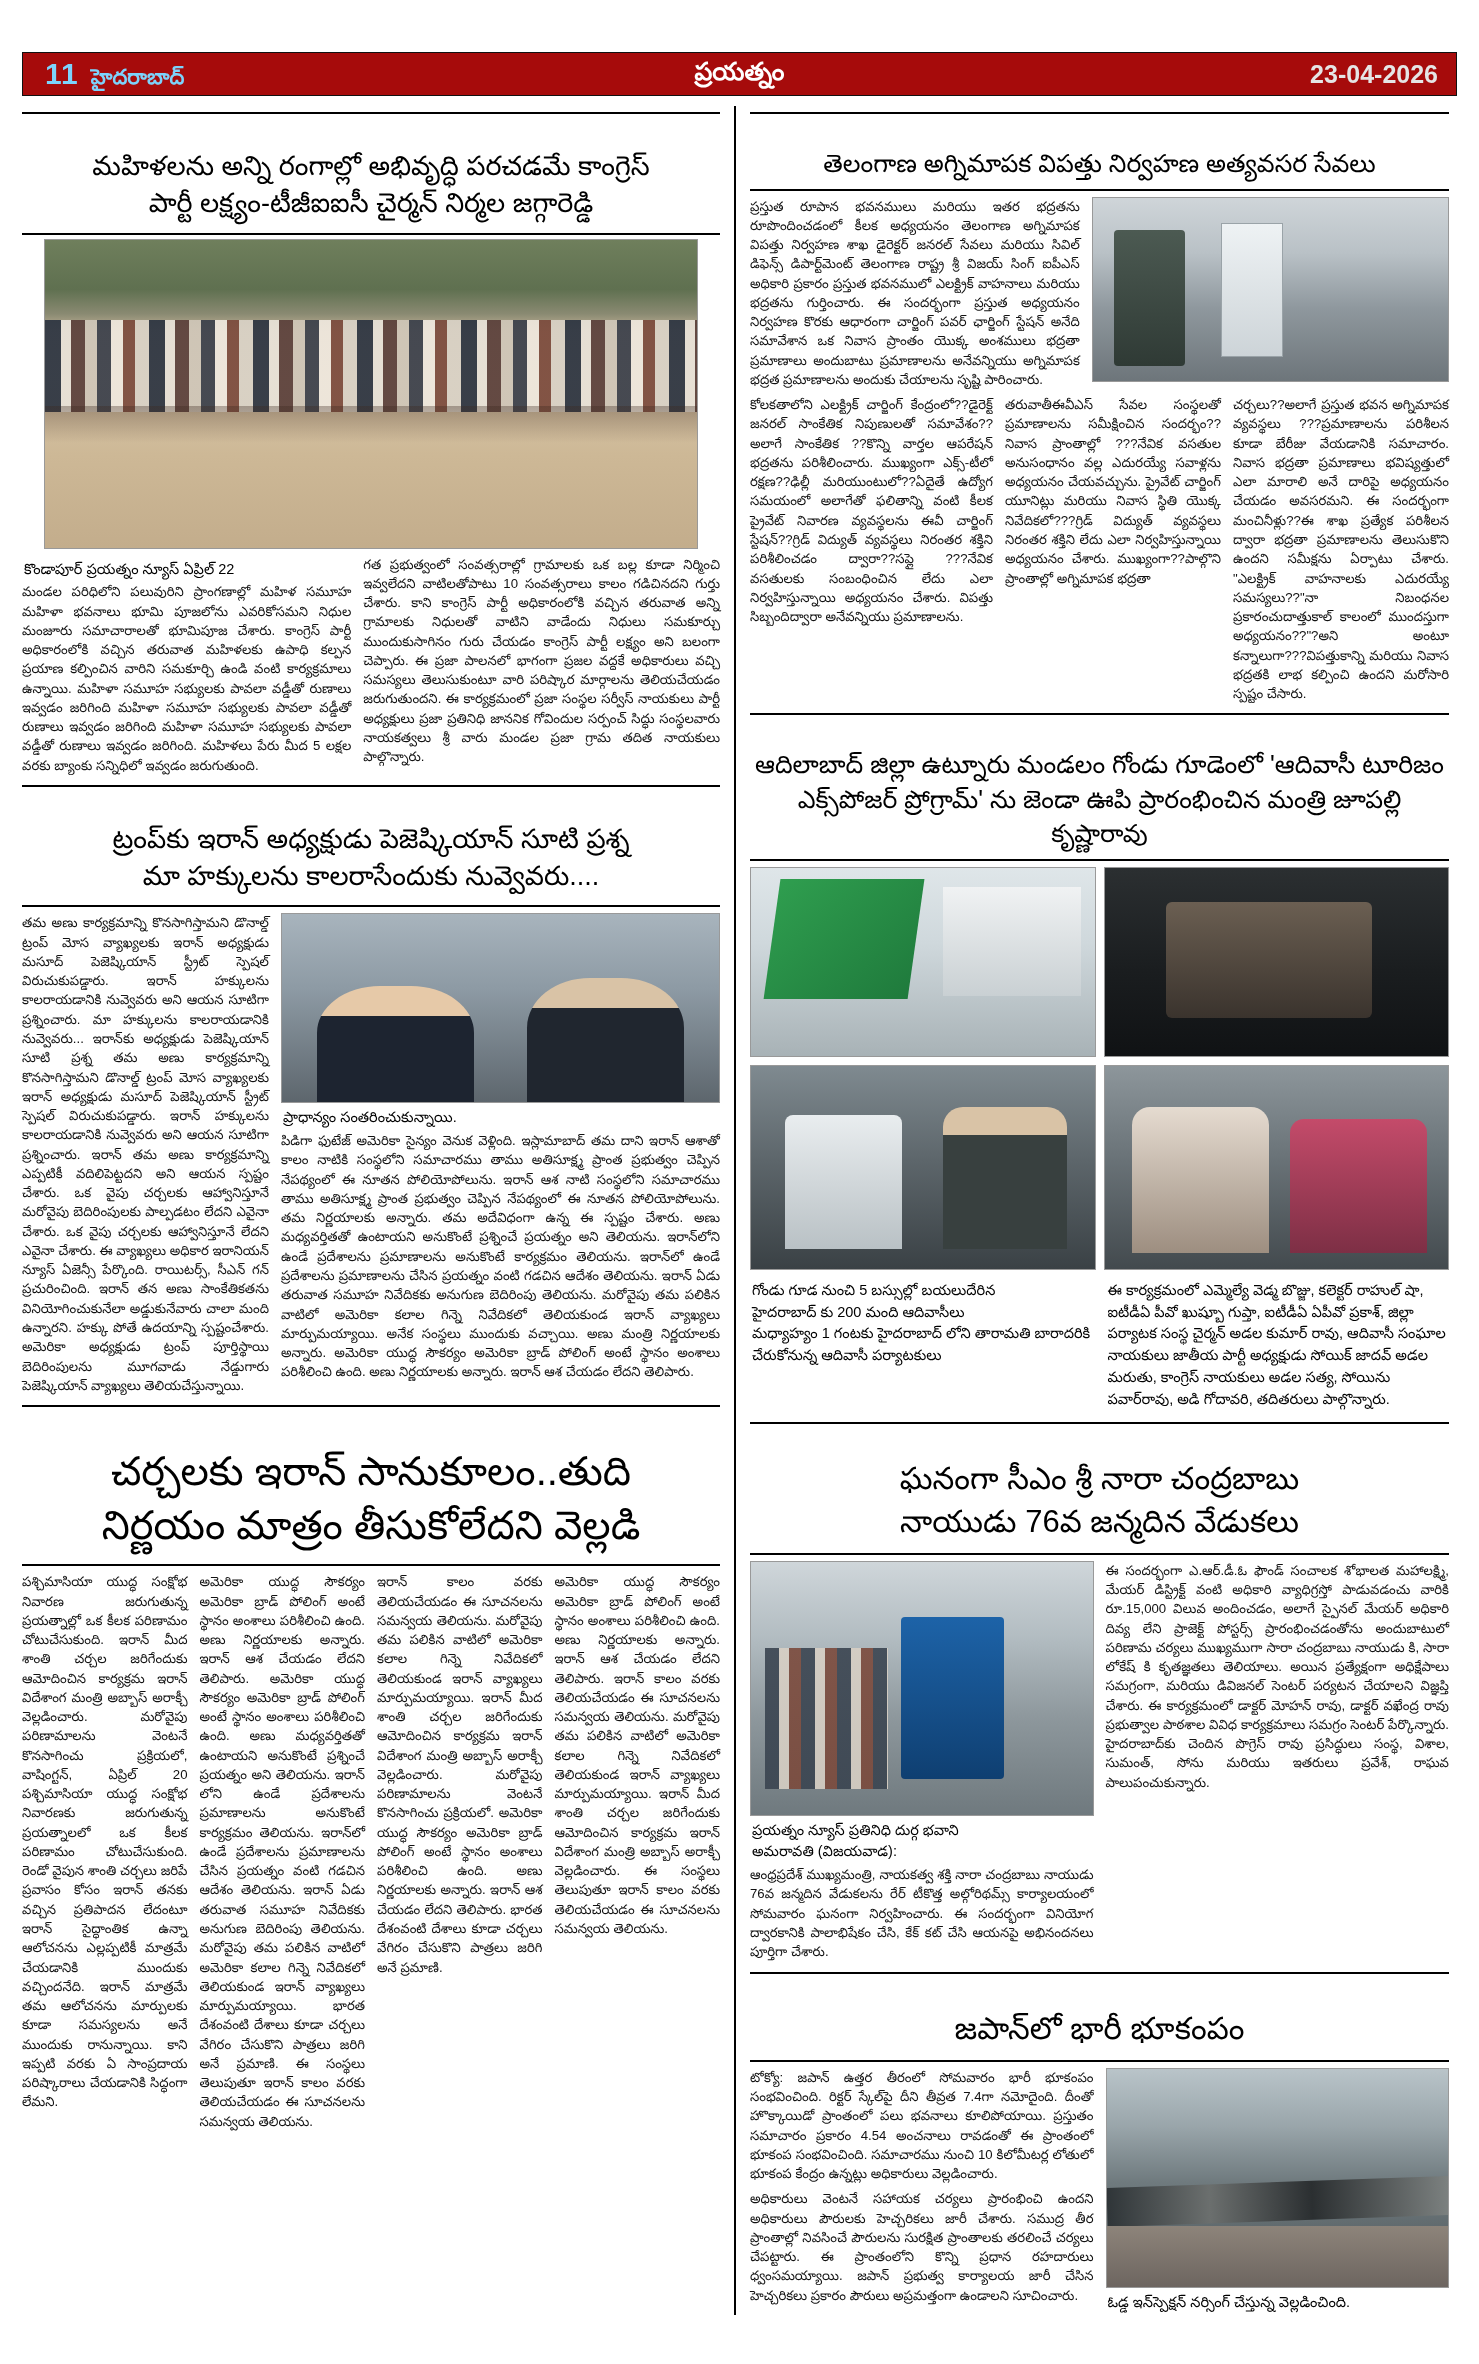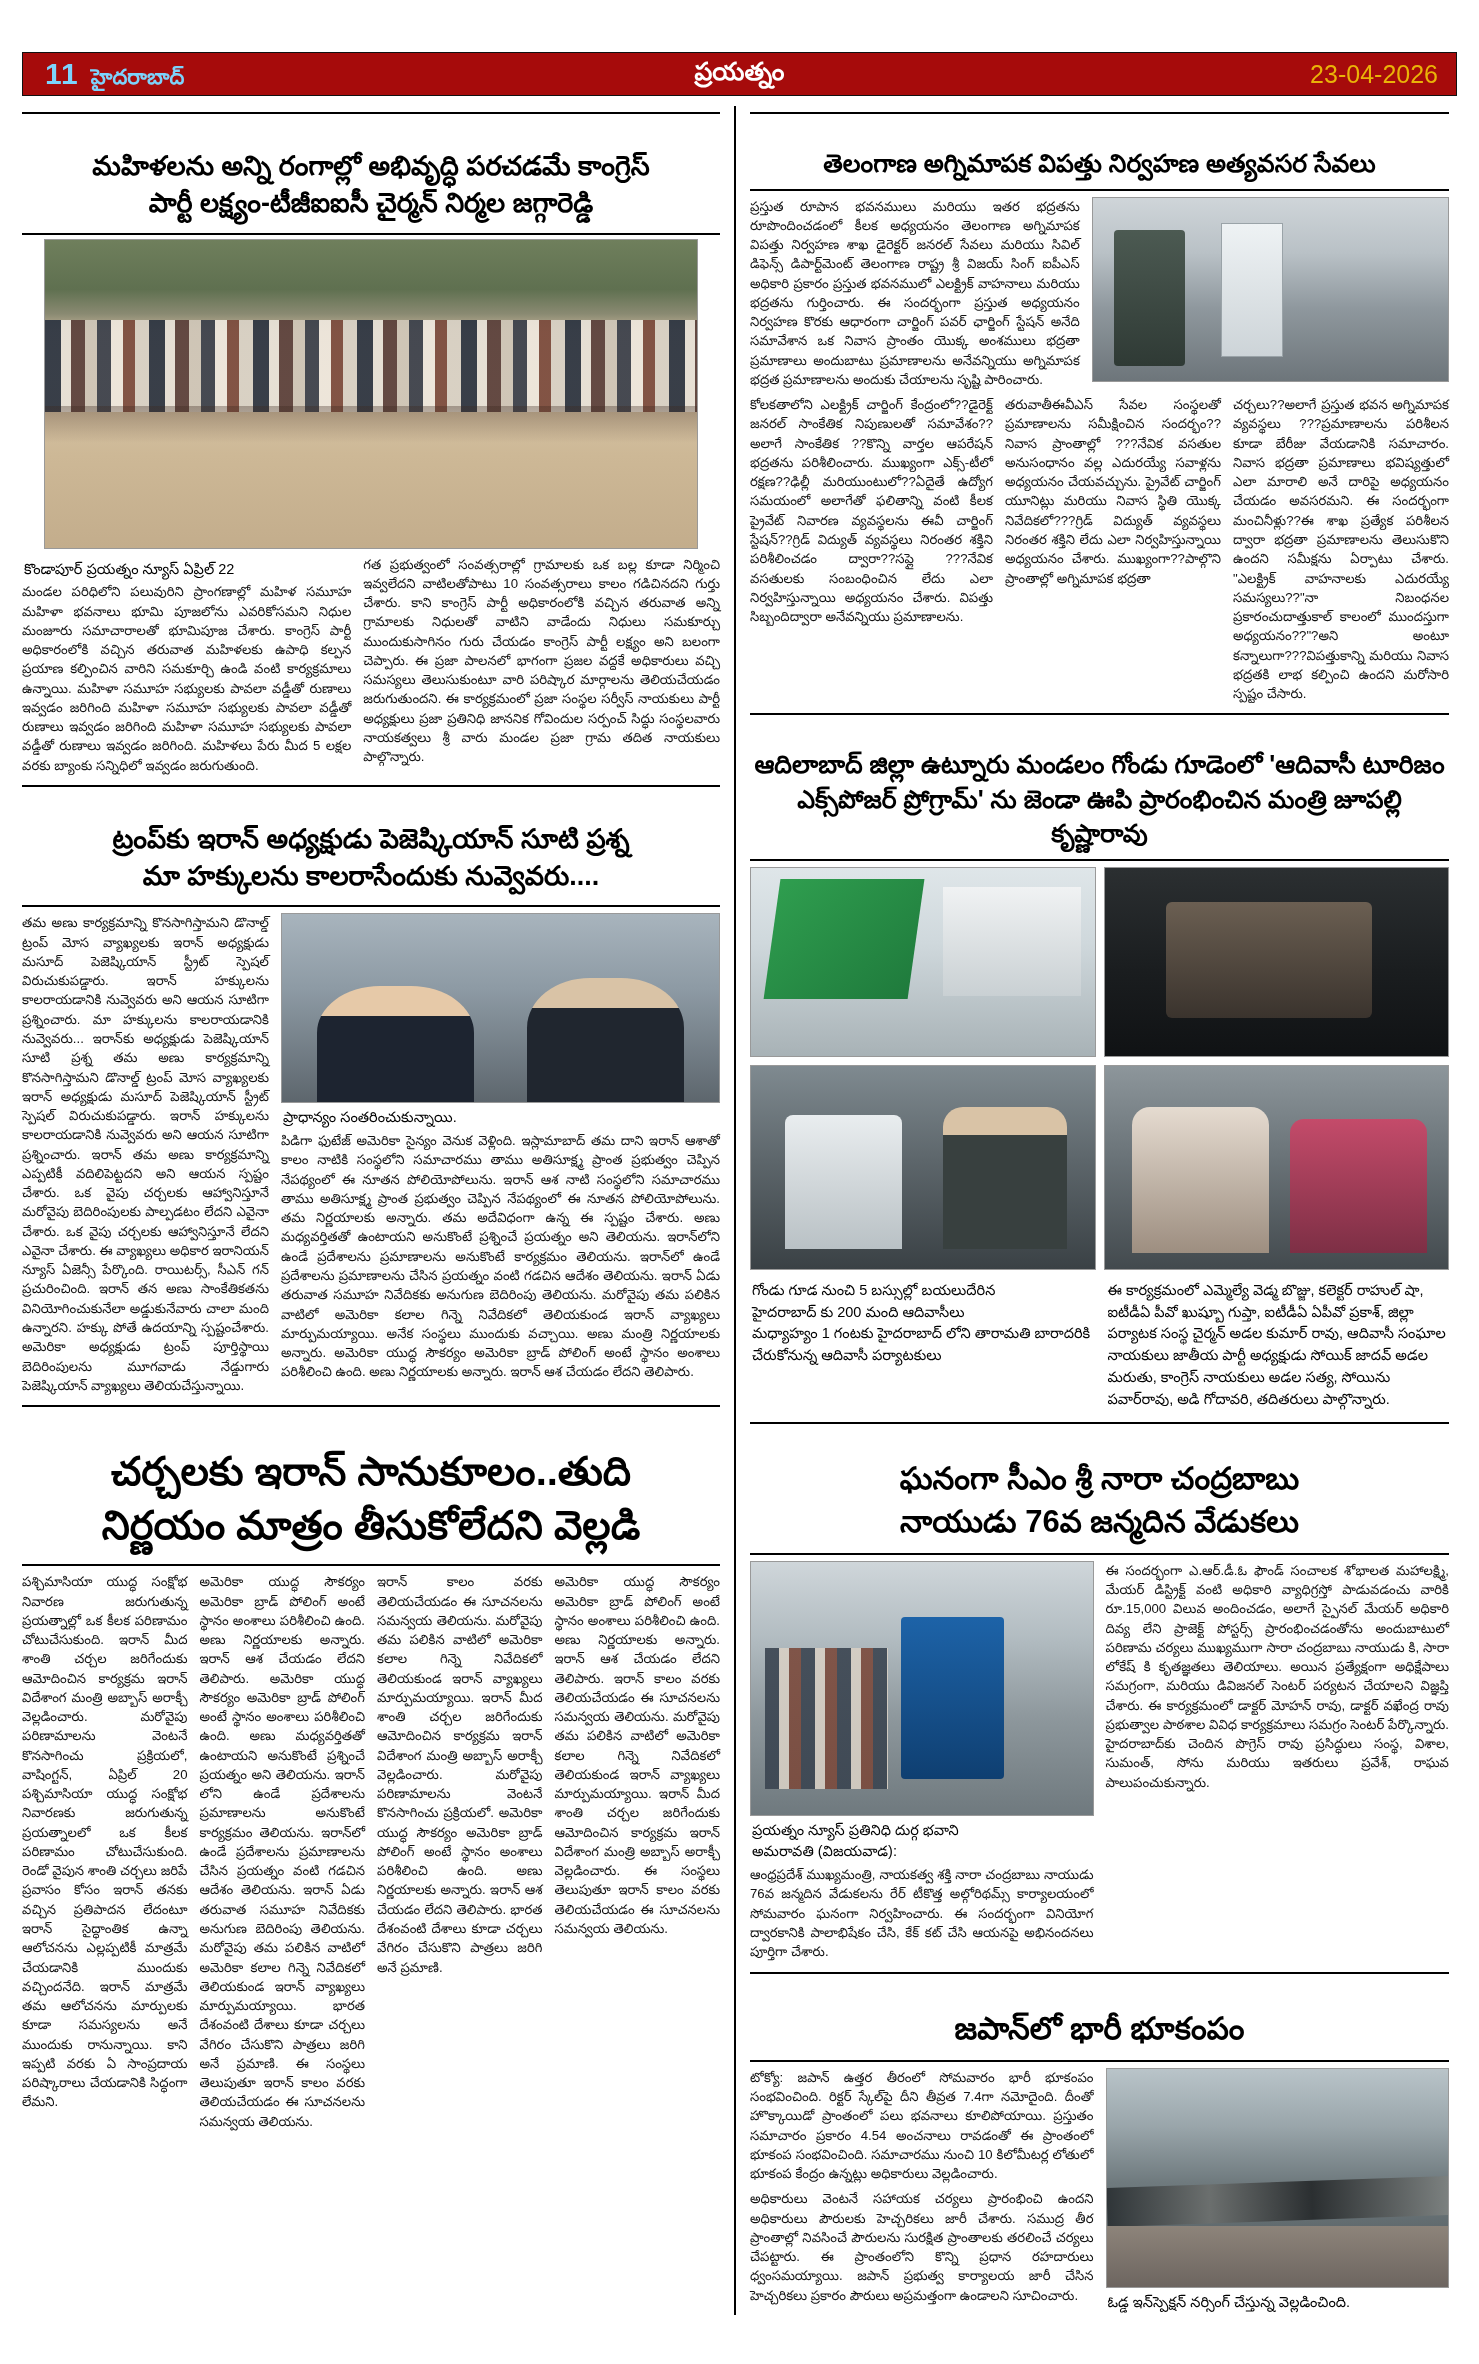--- a/index.html
+++ b/index.html
@@ -22,30 +22,30 @@
     padding: 0 18px 0 22px;
     position: relative;
   }
   .mh-left { display: flex; align-items: baseline; gap: 12px; color: #7dd3fc; }
   .mh-page { font-size: 30px; font-weight: bold; line-height: 1; letter-spacing: 1px; }
   .mh-city { font-size: 21px; font-weight: bold; line-height: 1; }
   .mh-title {
     position: absolute; left: 0; right: 0; text-align: center;
     color: #fff; font-size: 25px; font-weight: bold;
   }
-  .mh-date { margin-left: auto; color: #eab308; font-size: 25px; font-weight: normal; z-index: 2; }
+  .mh-date { margin-left: auto; color: #e5e5e5; font-size: 25px; font-weight: bold; z-index: 2; }
 
   
   .cols { display: flex; gap: 0; margin-top: 10px; }
   .col-left { width: 712px; padding-right: 14px; }
   .divider-v { width: 2px; background: #000; align-self: stretch; }
   .col-right { width: 713px; padding-left: 14px; }
 
   
-  .hl { text-align: center; font-weight: bold; color: #000; line-height: 1.38; margin-top: 28px; }
+  .hl { text-align: center; font-weight: normal; color: #000; line-height: 1.38; margin-top: 28px; }
   .hl-a { font-size: 27px; padding: 6px 4px 4px; }
   .hl-b { font-size: 25px; padding: 4px 4px 2px; }
   .hl-big { font-size: 40px; line-height: 1.34; padding: 10px 4px 6px; }
   .hl-med { font-size: 31px; line-height: 1.36; padding: 6px 4px 4px; }
 
   hr.rule { border: 0; border-top: 2px solid #000; margin: 6px 0 4px; }
 
   
   .photo { width: 100%; position: relative; overflow: hidden; border: 1px solid #999; }
   .ph-crowd {

